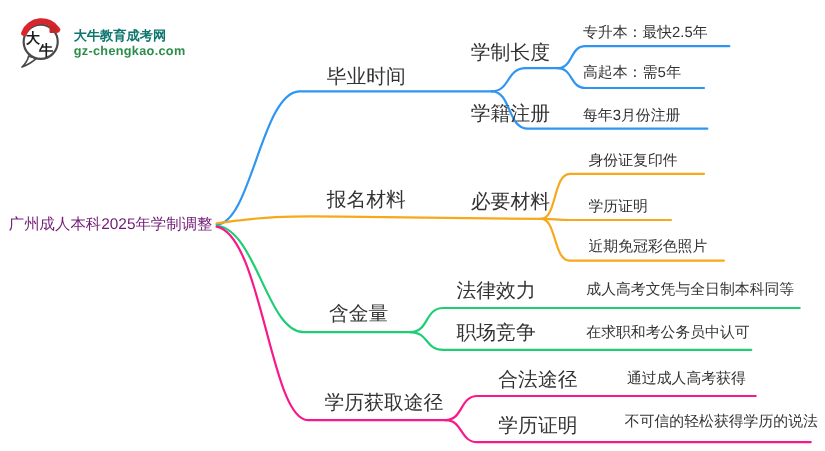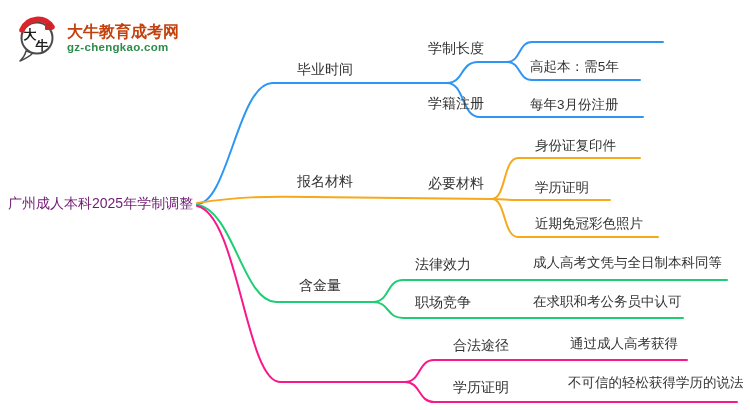--- a/index.html
+++ b/index.html
@@ -5,28 +5,28 @@
   html,body{margin:0;padding:0;}
   body{
     width:750px;height:410px;position:relative;overflow:hidden;
     background:#ffffff;
     font-family:"Liberation Sans","DejaVu Sans",sans-serif;
   }
   #stage{position:absolute;inset:0;width:750px;height:410px;}
   svg.lines{position:absolute;left:0;top:0;width:750px;height:410px;}
   .lbl{
     position:absolute;white-space:nowrap;color:#333;
-    font-size:14px;line-height:17px;letter-spacing:0;
+    font-size:18px;line-height:17px;letter-spacing:0;
   }
   .lbl.root{font-size:14px;color:#701a75;}
   .lbl.leaf{font-size:13.5px;}
   
   .logo{position:absolute;left:14px;top:14px;display:flex;align-items:center;gap:7px;}
   .logo-text{display:flex;flex-direction:column;justify-content:center;}
-  .logo-title{font-size:16px;font-weight:bold;color:#c2410c;line-height:18px;}
+  .logo-title{font-size:12px;font-weight:bold;color:#0f766e;line-height:18px;}
   .logo-sub{font-size:11.5px;font-weight:bold;color:#2c8c4a;line-height:13px;letter-spacing:.3px;}
 </style>
 </head>
 <body>
 
 <div id="stage">
 
   <svg class="lines" viewBox="0 0 750 410">
     <g fill="none" stroke-width="2" stroke-linecap="round">
 
@@ -48,36 +48,38 @@
       <path d="M197,206 C238,214 246,382 280,382 L405,382" stroke="#f8188a"></path>
       <path d="M405,382 C421,382 418,360 434,360 L687,360" stroke="#f8188a"></path>
       <path d="M405,382 C421,382 418,402 434,402 L737,402" stroke="#f8188a"></path>
     </g>
   </svg>
 
   <div class="lbl root" style="left:8px;top:195px;">广州成人本科2025年学制调整</div>
 
   <div class="lbl" style="left:297px;top:61px;">毕业时间</div>
   <div class="lbl" style="left:428px;top:40px;">学制长度</div>
+  <div class="lbl leaf" style="left:530px;top:21px;">专升本：最快2.5年</div>
   <div class="lbl leaf" style="left:530px;top:59px;font-family:Liberation Mono, monospace;">高起本：需5年</div>
   <div class="lbl" style="left:428px;top:95px;">学籍注册</div>
   <div class="lbl leaf" style="left:530px;top:96px;">每年3月份注册</div>
 
   <div class="lbl" style="left:297px;top:173px;">报名材料</div>
   <div class="lbl" style="left:428px;top:175px;">必要材料</div>
   <div class="lbl leaf" style="left:535px;top:137px;">身份证复印件</div>
   <div class="lbl leaf" style="left:535px;top:179px;">学历证明</div>
   <div class="lbl leaf" style="left:535px;top:215px;">近期免冠彩色照片</div>
 
   <div class="lbl" style="left:299px;top:277px;">含金量</div>
   <div class="lbl" style="left:415px;top:256px;">法律效力</div>
   <div class="lbl leaf" style="left:533px;top:254px;">成人高考文凭与全日制本科同等</div>
   <div class="lbl" style="left:415px;top:294px;">职场竞争</div>
   <div class="lbl leaf" style="left:533px;top:293px;">在求职和考公务员中认可</div>
 
+  <div class="lbl" style="left:295px;top:358px;">学历获取途径</div>
   <div class="lbl" style="left:453px;top:337px;">合法途径</div>
   <div class="lbl leaf" style="left:570px;top:335px;">通过成人高考获得</div>
   <div class="lbl" style="left:453px;top:379px;">学历证明</div>
   <div class="lbl leaf" style="left:568px;top:374px;">不可信的轻松获得学历的说法</div>
 
   <div class="logo">
     <svg width="46" height="48" viewBox="0 0 46 48">
       <path d="M12,37 C11,42 8,45 6,47 C13,44 17,41 19,39 Z" fill="#ffffff" stroke="#4a4a4a" stroke-width="1.5" stroke-linejoin="round"></path>
       <circle cx="23" cy="24" r="15.5" fill="#ffffff" stroke="#4a4a4a" stroke-width="2"></circle>
       <path d="M8,16 A17,17 0 0 1 38,13" fill="none" stroke="#d8262c" stroke-width="5.5" stroke-linecap="round"></path>

